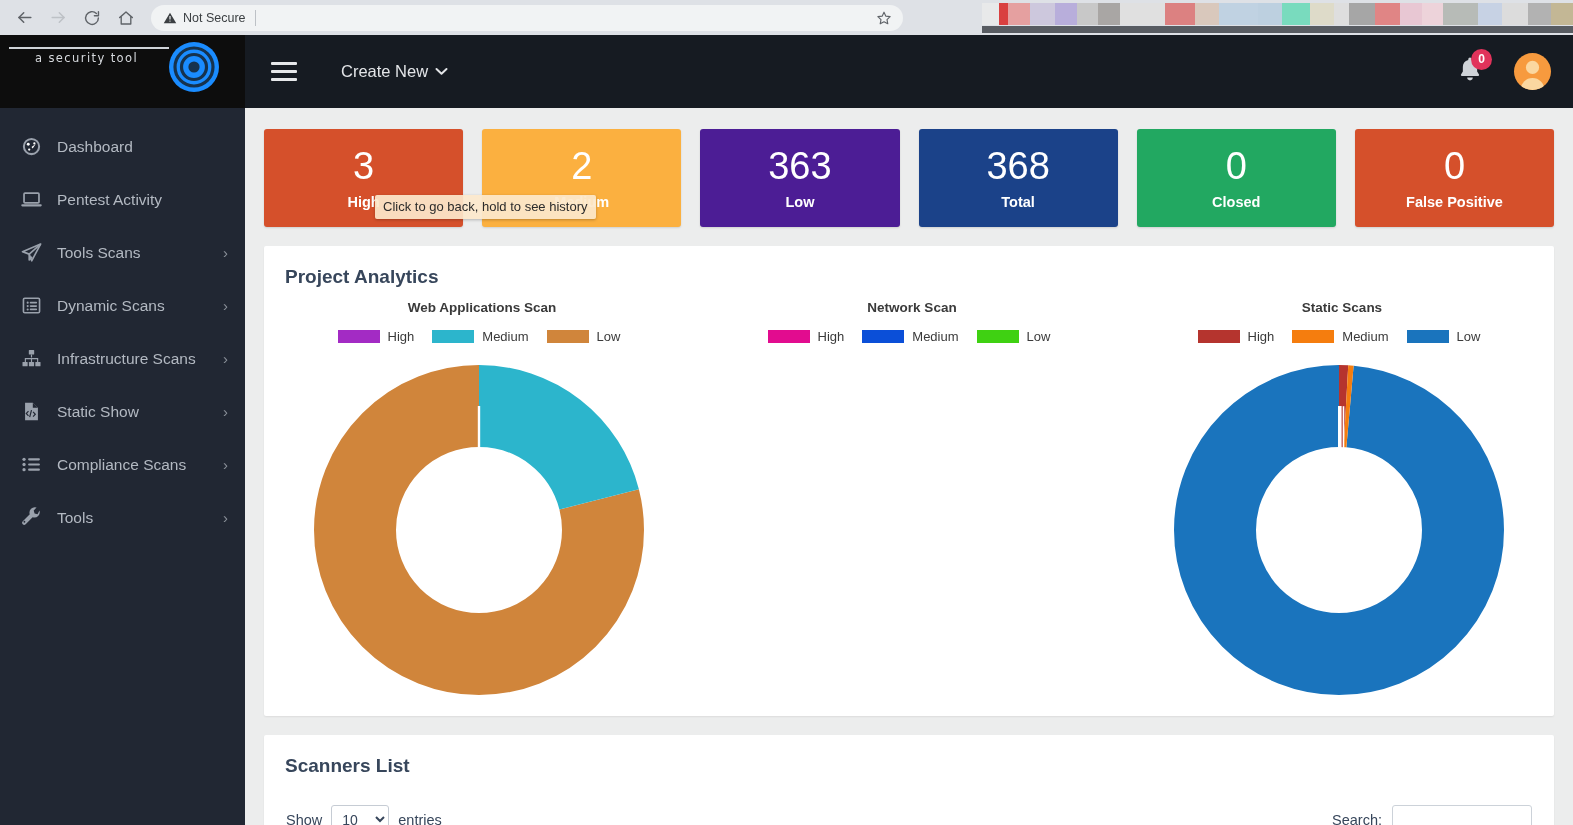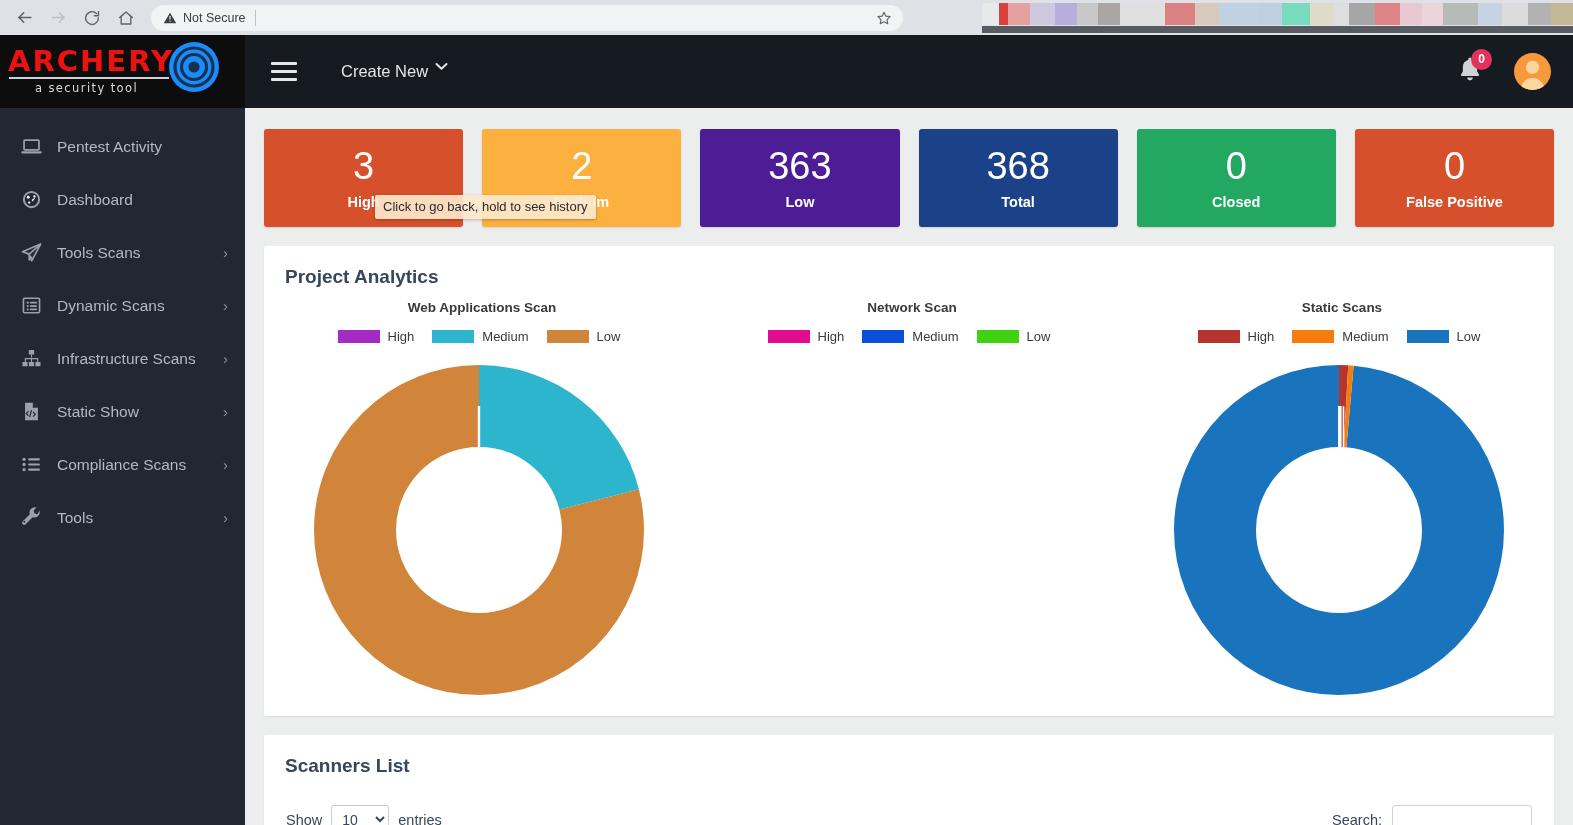--- a/index.html
+++ b/index.html
@@ -150,21 +150,21 @@
   #hamburger {
     width: 26px; height: 19px;
     margin-left: 26px;
     display: flex; flex-direction: column; justify-content: space-between;
   }
   #hamburger span { display:block; height: 3px; background: #e6e8ea; border-radius: 1px; }
   #create-new {
     margin-left: 44px;
     color: #e3e5e8;
     font-size: 16.5px;
-    display: flex; align-items: flex-start; gap: 7px;
+    display: flex; align-items: center; gap: 7px;
   }
   #create-new-caret { font-size: 13px; color: #e3e5e8; }
   #topbar-right {
     margin-left: auto; margin-right: 22px;
     display: flex; align-items: center; gap: 30px;
   }
   #bell-wrap { position: relative; width: 28px; height: 34px; }
   #bell-badge {
     position: absolute; top: -6px; right: -8px;
     min-width: 21px; height: 21px;
@@ -363,55 +363,54 @@
     <div class="blk" style="width:24px;background:#c3b795"></div>
     <div class="underline"></div>
   </div>
 </div>
 
 <div id="app">
 
   <div id="sidebar">
     <div id="logo-area">
       <div id="logo-wordmark">
-        <div id="logo-archery">ARCHERY</div>
         <div id="logo-rule"></div>
         <div id="logo-tagline">a security tool</div>
       </div>
       <svg id="logo-target" viewBox="0 0 52 52">
         <circle cx="26" cy="26" r="25" fill="#1a8cff"></circle>
         <circle cx="26" cy="26" r="19" fill="none" stroke="#16324d" stroke-width="3.2"></circle>
         <circle cx="26" cy="26" r="12.5" fill="none" stroke="#16324d" stroke-width="3.2"></circle>
         <circle cx="26" cy="26" r="5.6" fill="#16324d"></circle>
       </svg>
     </div>
 
     <div class="nav-list">
 
       <div class="nav-item">
         <span class="nav-icon">
-          <svg width="23" height="23" viewBox="0 0 24 24" fill="none" stroke="currentColor" stroke-width="1.8">
-              <rect x="4.2" y="5.4" width="15.6" height="10.2" rx="1"></rect>
-              <path d="M2.4 18.1h19.2" stroke-width="2.2" stroke-linecap="round"></path>
-            </svg>
-        </span>
-        <span class="nav-label">Pentest Activity</span>
-      </div>
-
-      <div class="nav-item">
-        <span class="nav-icon">
           <svg width="23" height="23" viewBox="0 0 24 24" fill="currentColor">
               <path d="M12 3a9 9 0 1 0 0 18 9 9 0 0 0 0-18zm0 2.1a6.9 6.9 0 0 1 6.9 6.9 6.9 6.9 0 0 1-13.8 0A6.9 6.9 0 0 1 12 5.1z"></path>
               <circle cx="8.6" cy="9.6" r="1.5" fill="#fff"></circle>
               <circle cx="15" cy="8.8" r="1.2" fill="#fff"></circle>
               <circle cx="9.6" cy="15.2" r="1.2" fill="#fff"></circle>
               <path d="M12 12.5l4.4-3.1-3.2 4.6z" fill="#fff"></path>
             </svg>
         </span>
         <span class="nav-label">Dashboard</span>
+      </div>
+
+      <div class="nav-item">
+        <span class="nav-icon">
+          <svg width="23" height="23" viewBox="0 0 24 24" fill="none" stroke="currentColor" stroke-width="1.8">
+              <rect x="4.2" y="5.4" width="15.6" height="10.2" rx="1"></rect>
+              <path d="M2.4 18.1h19.2" stroke-width="2.2" stroke-linecap="round"></path>
+            </svg>
+        </span>
+        <span class="nav-label">Pentest Activity</span>
       </div>
 
       <div class="nav-item">
         <span class="nav-icon">
           <svg width="23" height="23" viewBox="0 0 24 24" fill="none" stroke="currentColor" stroke-width="1.7" stroke-linejoin="round">
               <path d="M21.5 3.2 2.6 11.1l7 2.6 2.6 7z"></path>
               <path d="M21.5 3.2 9.6 13.7"></path>
               <path d="M9.6 13.7v6.1l3.1-3.4"></path>
             </svg>
         </span>

